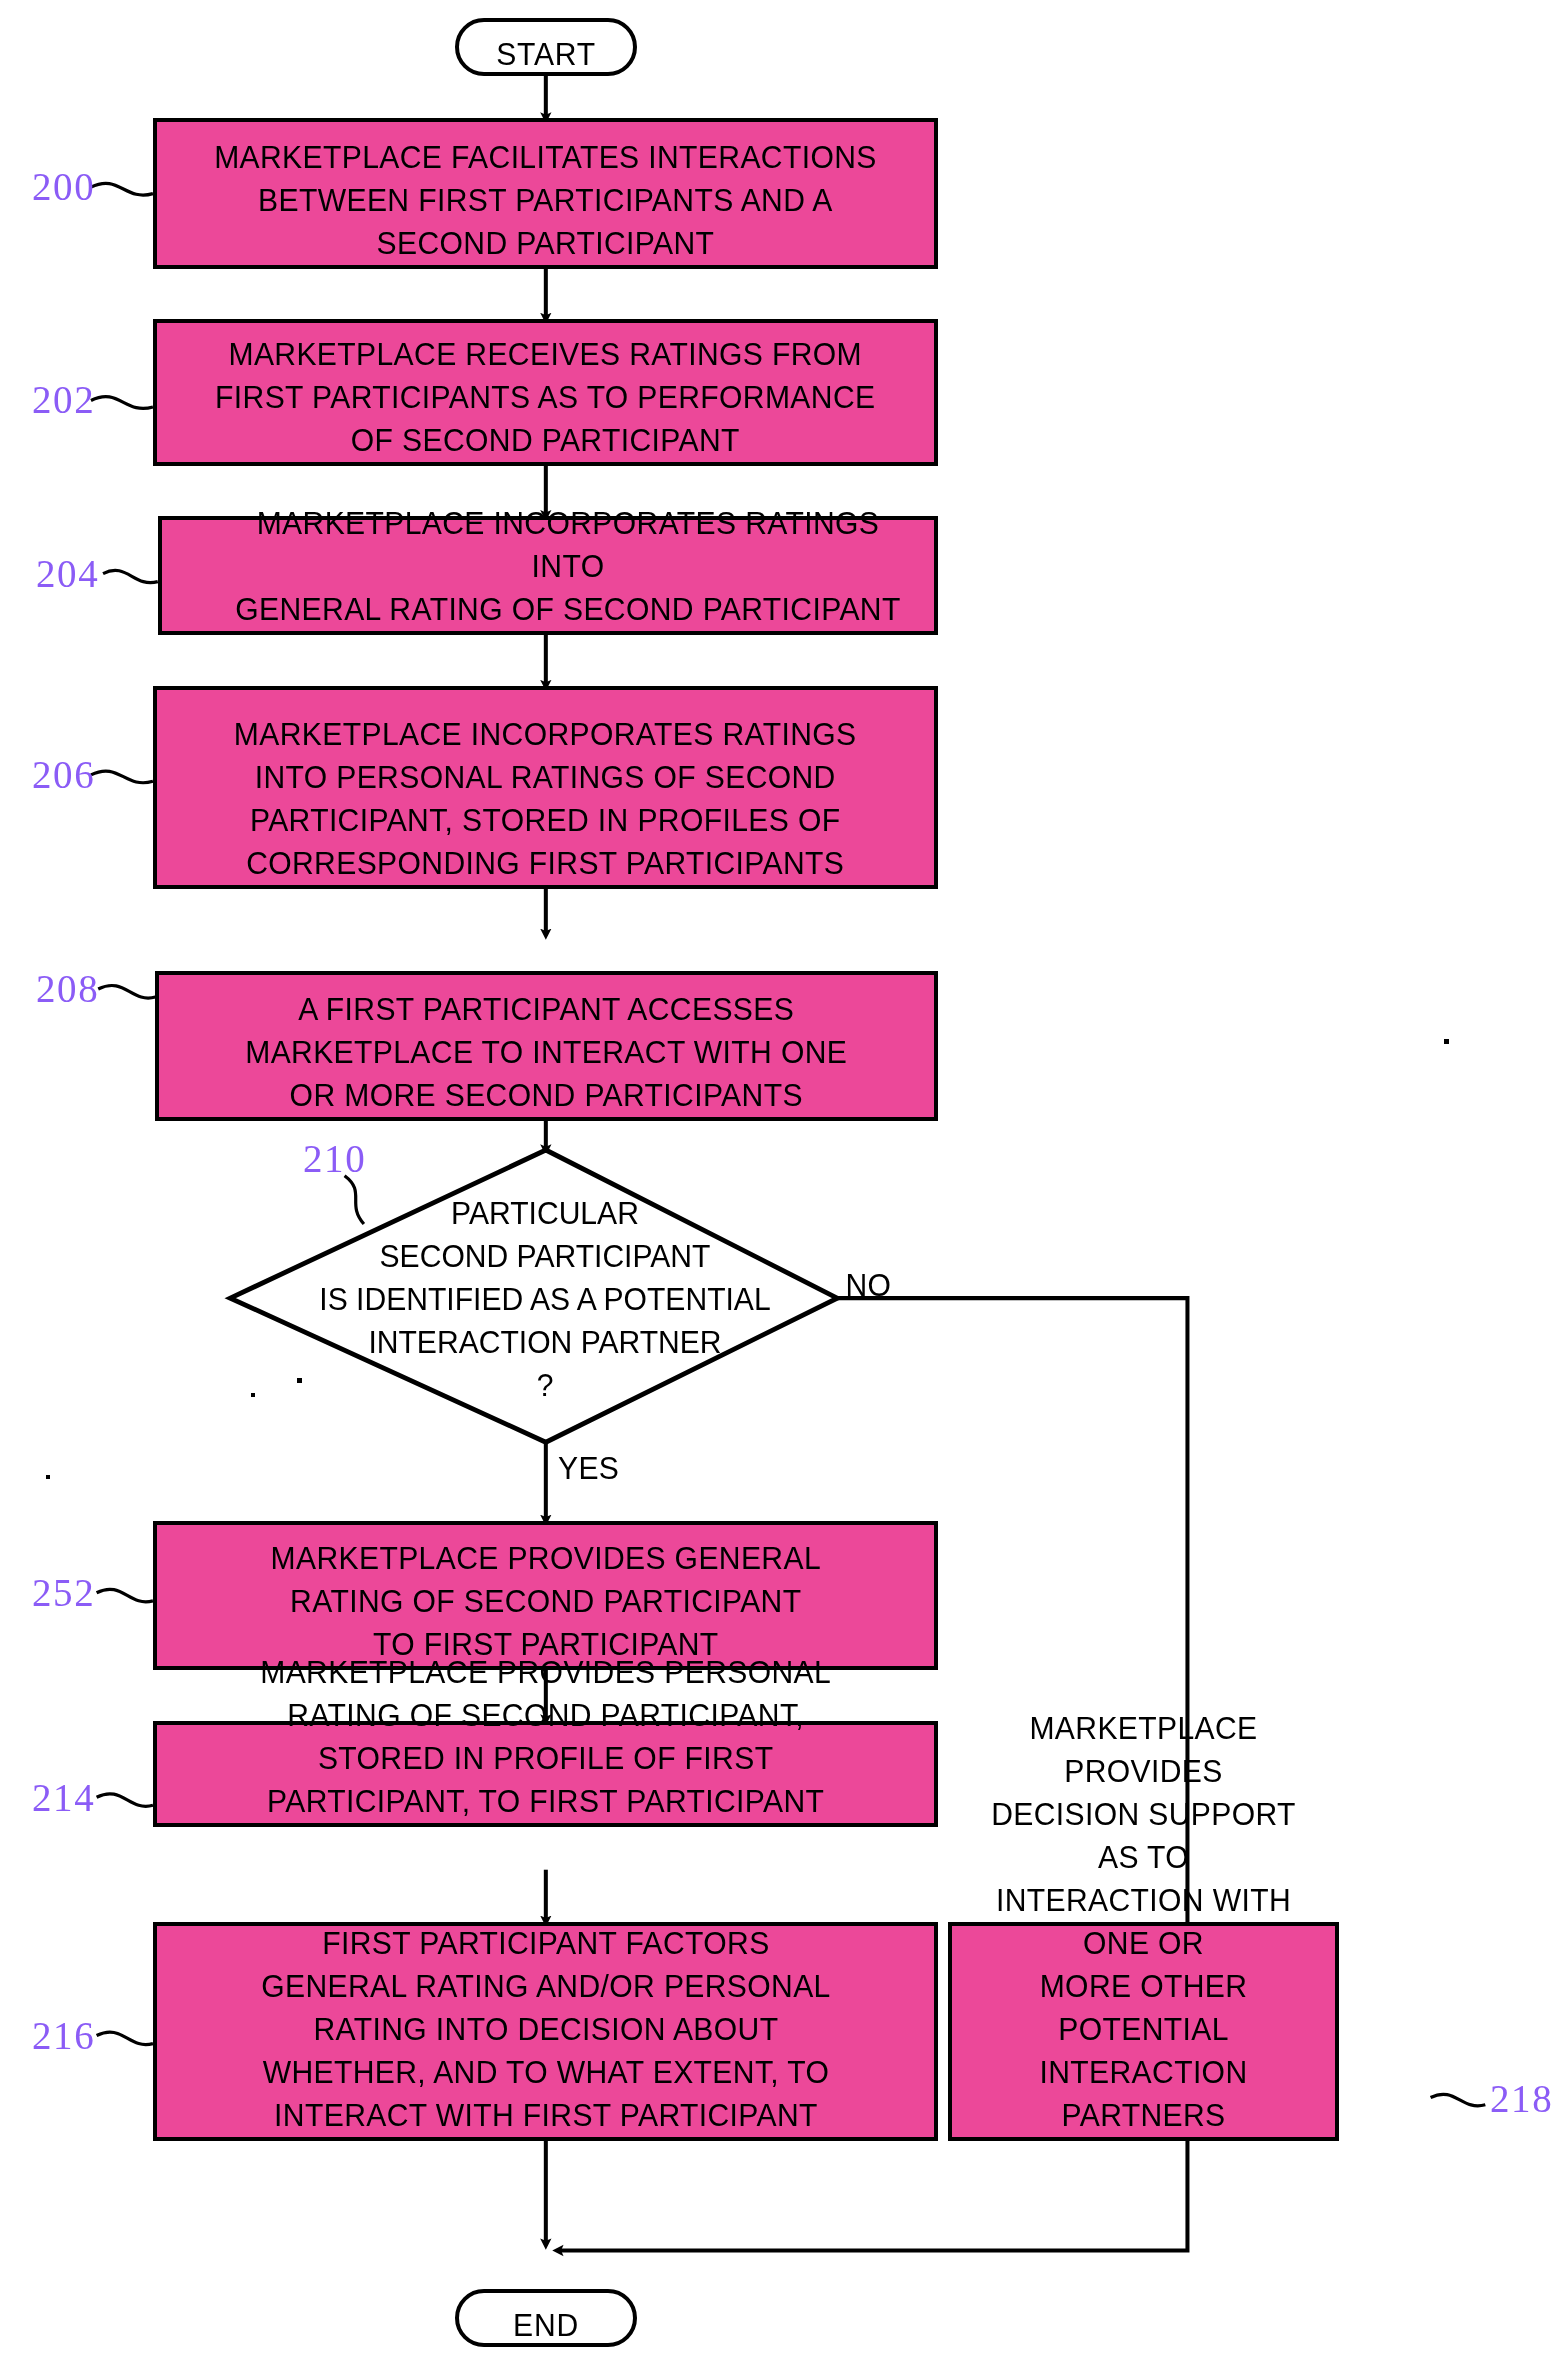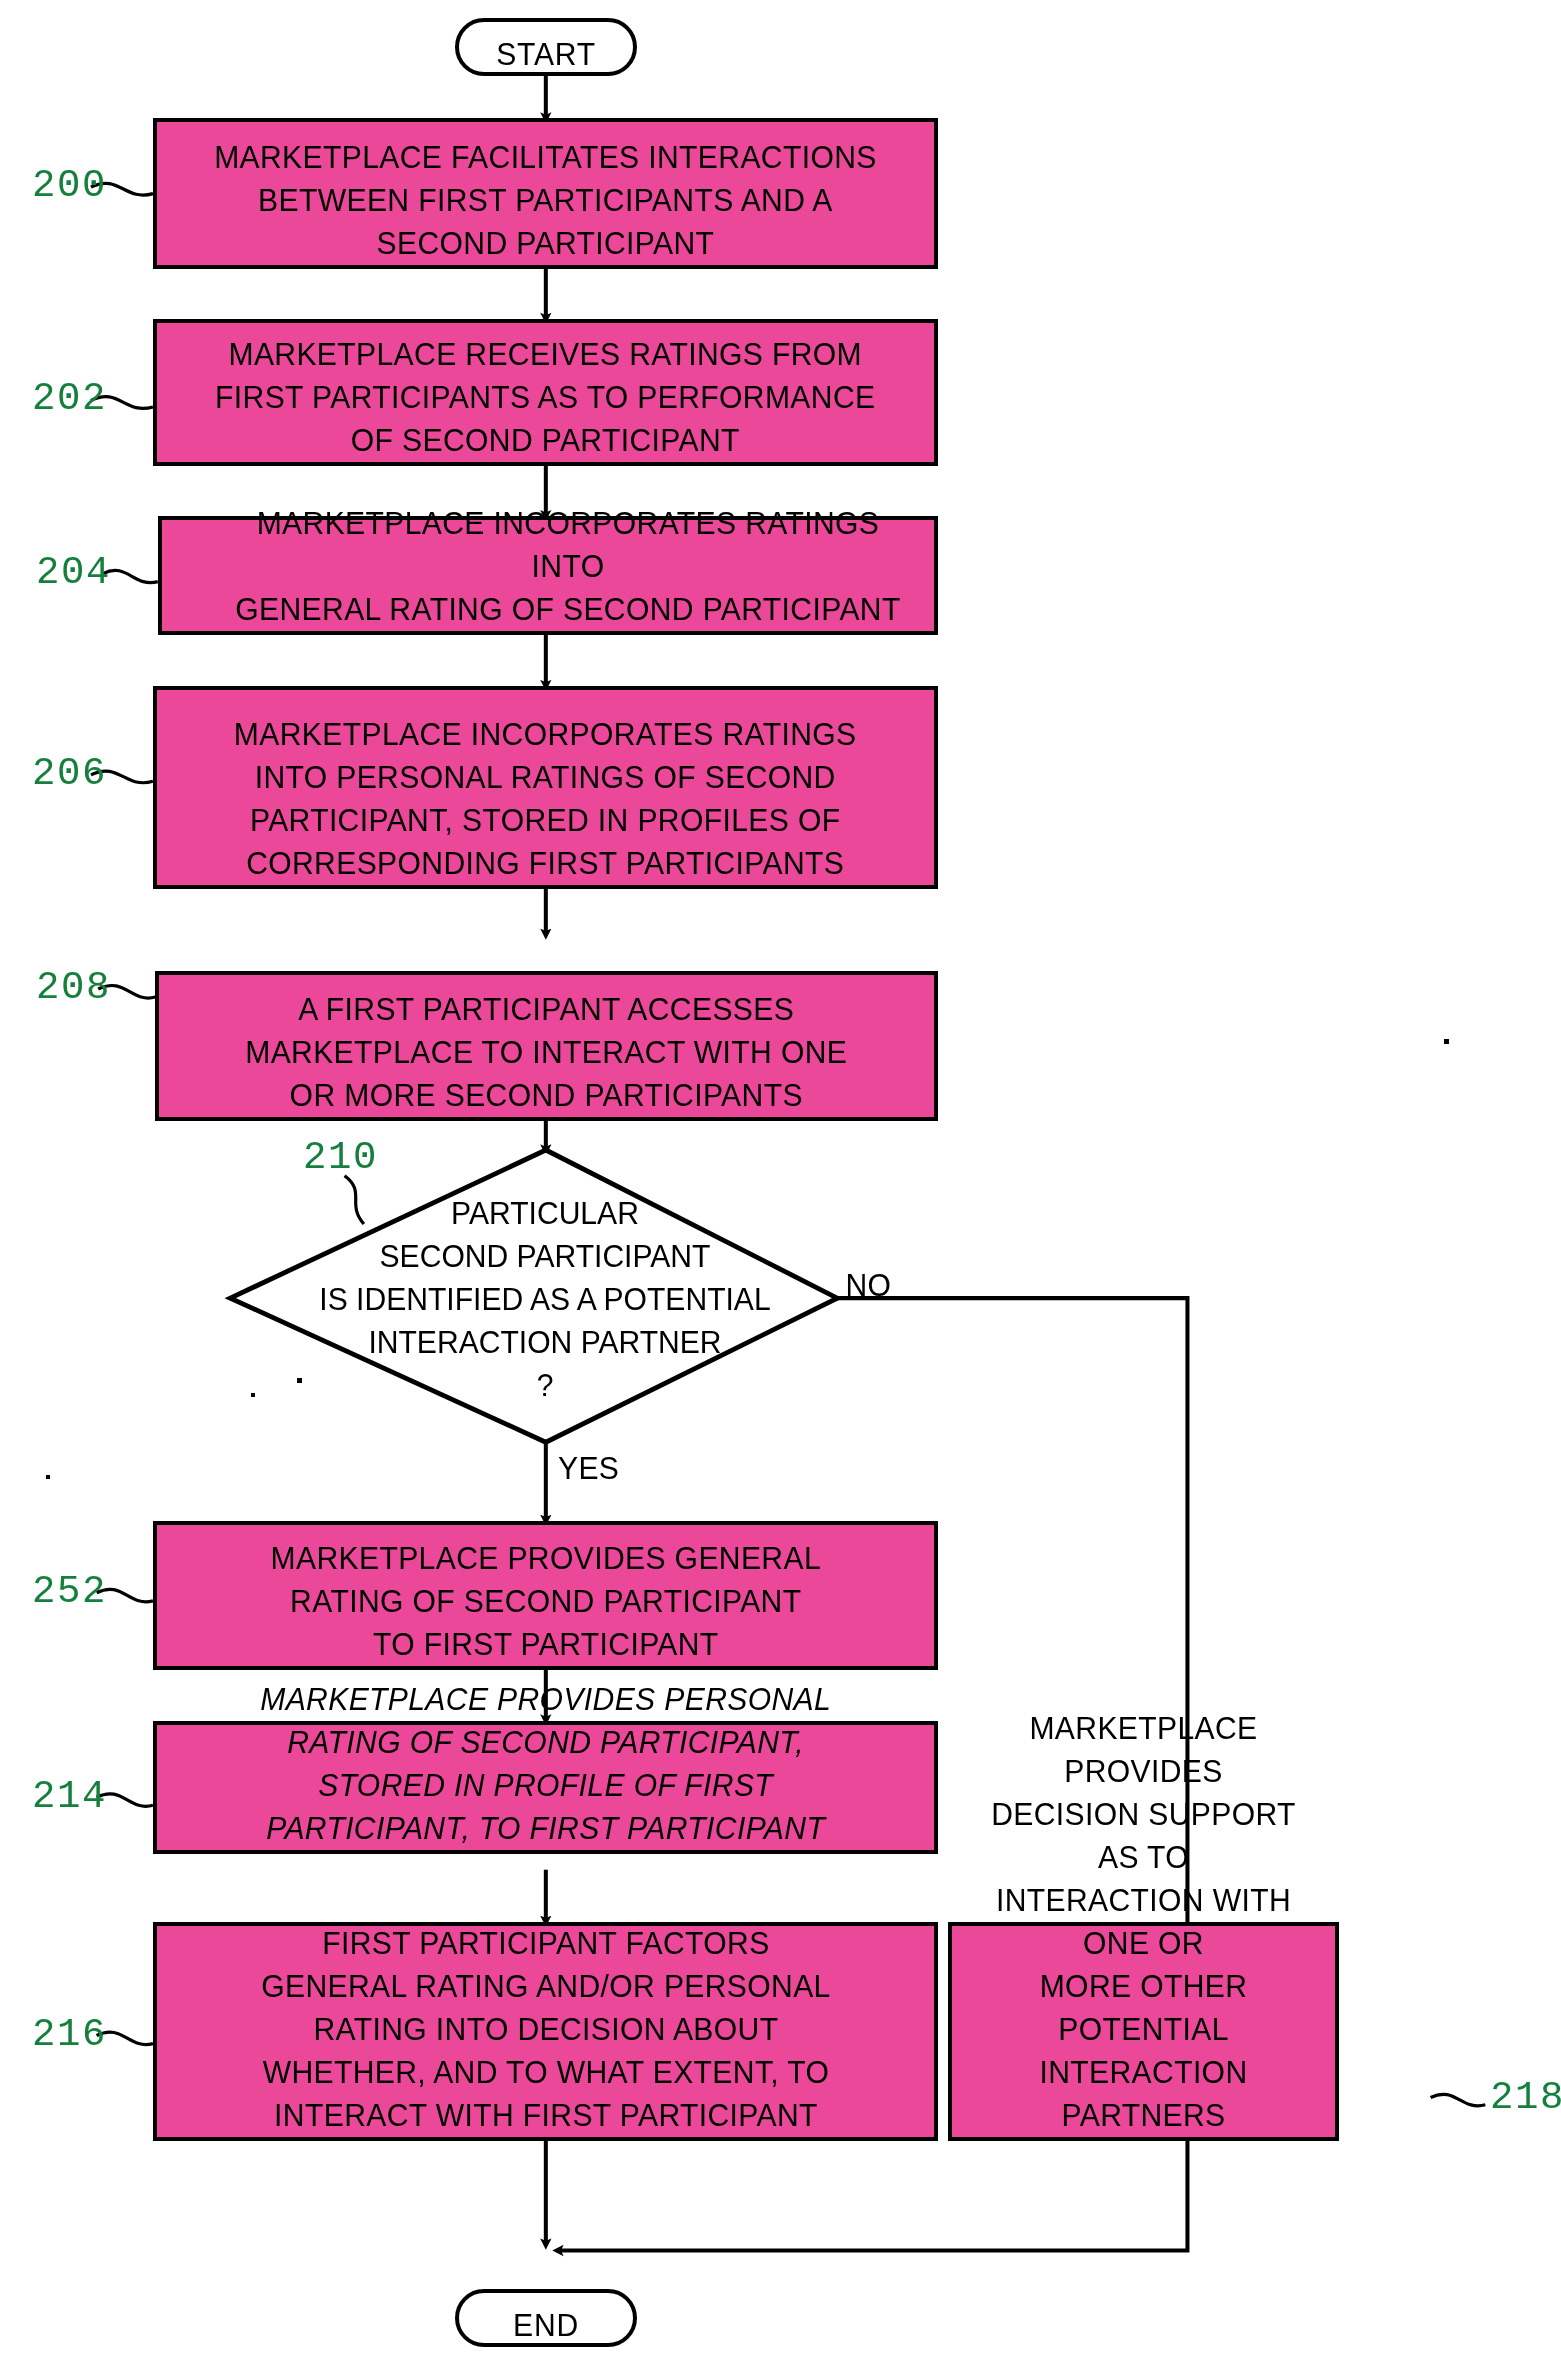--- a/index.html
+++ b/index.html
@@ -24,22 +24,22 @@
   .term .txt{
     text-align:center;font-size:32px;line-height:35px;color:#000;letter-spacing:0.8px;
     transform:scaleX(0.94);
   }
   .diamond-label{
     position:absolute;display:flex;align-items:center;justify-content:center;
     text-align:center;font-size:32px;line-height:43px;color:#000;white-space:pre-line;
     transform:scaleX(0.94);
   }
   .ref{
-    position:absolute;font-size:39px;color:#15803d;letter-spacing:1.6px;
-    font-family:Liberation Mono, monospace;
+    position:absolute;font-size:39px;color:#8b5cf6;letter-spacing:1.6px;
+    font-family:Liberation Serif, serif;
   }
   .edge-label{
     position:absolute;font-size:32px;color:#000;letter-spacing:0.4px;
     transform:scaleX(0.94);
   }
   .speck{position:absolute;background:#000;}
 </style>
 </head>
 <body>
 
@@ -143,21 +143,21 @@
   <div class="edge-label" style="left:844px;top:1267px;">NO</div>
   <div class="edge-label" style="left:556px;top:1450px;">YES</div>
 
   <div class="node proc" style="left:153px;top:1521px;width:785px;height:149px;">
     <span class="txt">MARKETPLACE PROVIDES GENERAL
 RATING OF SECOND PARTICIPANT
 TO FIRST PARTICIPANT</span>
   </div>
   <div class="ref" style="left:32px;top:1570px;">252</div>
 
-  <div class="node proc" style="left:153px;top:1721px;width:785px;height:133px;font-style:italic;">
+  <div class="node proc" style="left:153px;top:1721px;width:785px;height:106px;">
     <span class="txt">MARKETPLACE PROVIDES PERSONAL
 RATING OF SECOND PARTICIPANT,
 STORED IN PROFILE OF FIRST
 PARTICIPANT, TO FIRST PARTICIPANT</span>
   </div>
   <div class="ref" style="left:32px;top:1775px;">214</div>
 
   <div class="node proc" style="left:153px;top:1922px;width:785px;height:219px;">
     <span class="txt">FIRST PARTICIPANT FACTORS
 GENERAL RATING AND/OR PERSONAL

